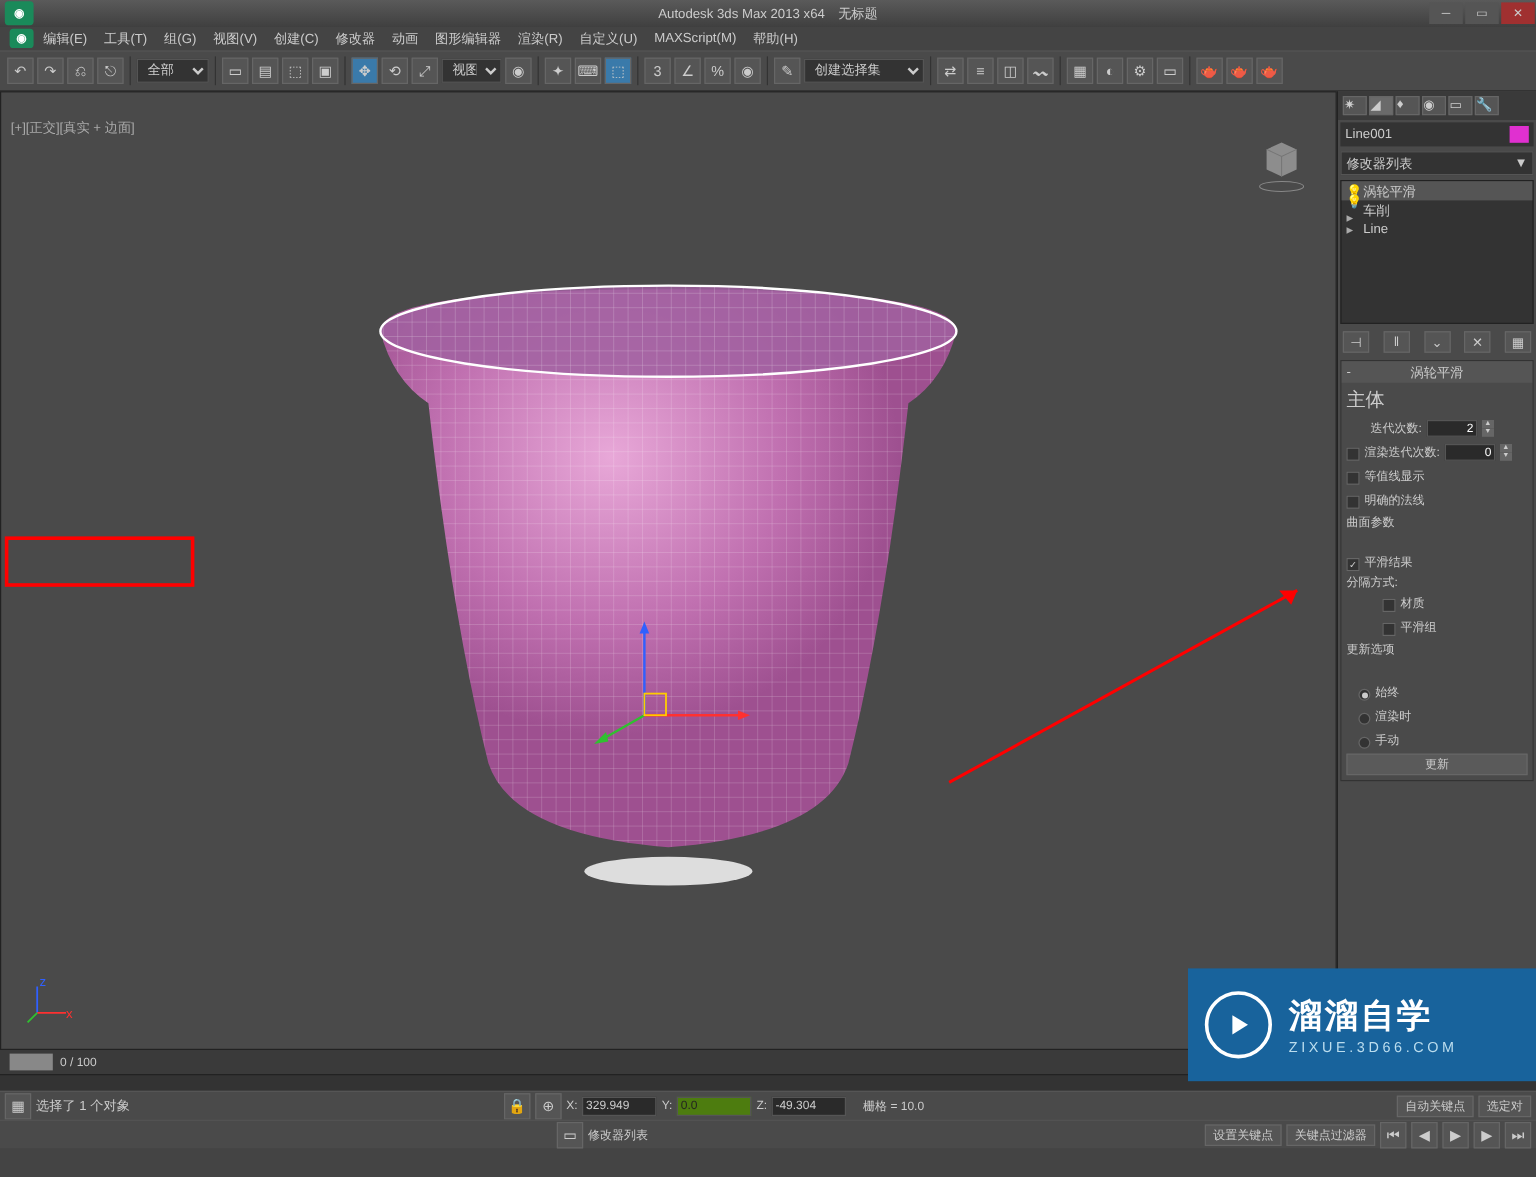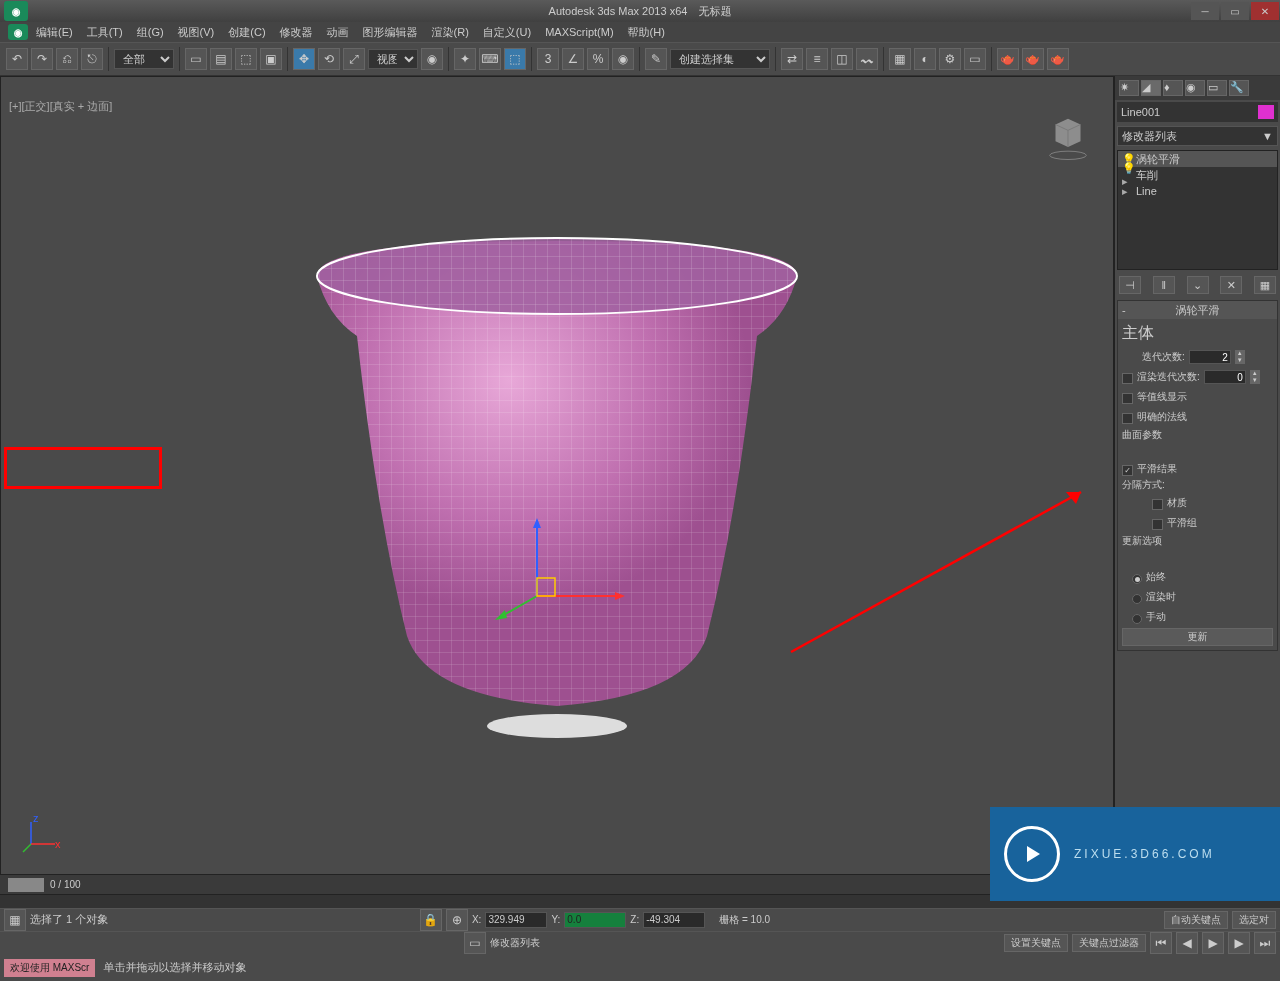--- a/index.html
+++ b/index.html
@@ -54,21 +54,21 @@
 .radio.checked::after{content:"";width:5px;height:5px;border-radius:50%;background:#ccc}
 .highlight-box{position:absolute;border:3px solid red;pointer-events:none}
 .arrow-svg{position:absolute;pointer-events:none}
 .bottom-area{height:106px;background:#444;display:flex;flex-direction:column}
 .timeline{height:20px;background:#3a3a3a;display:flex;align-items:center;padding:0 8px;gap:6px}
 .time-label{font-size:10px}
 .track{height:14px;background:#333;border-top:1px solid #222}
 .status-row{height:24px;background:#4a4a4a;display:flex;align-items:center;padding:0 4px;gap:4px;border-top:1px solid #555}
 .status-text{font-size:11px;flex:1}
 .coord-field{background:#2a2a2a;border:1px solid #555;height:16px;width:62px;font-size:10px;padding:0 2px}
-.coord-field.light{background:#15803d;color:#222}
+.coord-field.light{background:#4d7c0f;color:#222}
 .status-btn{height:18px;padding:0 6px;background:#555;border:1px solid #666;font-size:10px;display:flex;align-items:center}
 .prompt-row{height:28px;background:#4a4a4a;display:flex;align-items:center;padding:0 4px;gap:8px}
 .prompt-pink{background:#d08090;color:#222;padding:2px 6px;font-size:10px}
 .watermark{position:absolute;right:0;bottom:80px;width:290px;height:94px;background:#18639c;display:flex;align-items:center;padding:0 14px;gap:14px}
 .wm-icon{width:56px;height:56px;border:3px solid #fff;border-radius:50%;display:flex;align-items:center;justify-content:center}
 .wm-text{display:flex;flex-direction:column}
 .wm-main{font-size:28px;color:#fff;font-weight:bold;letter-spacing:2px}
 .wm-sub{font-size:12px;color:#bde;letter-spacing:3px}
 .cup-svg{position:absolute;top:50%;left:50%;transform:translate(-50%,-50%)}
 </style>
@@ -343,28 +343,25 @@
     <span style="font-size:10px">修改器列表</span>
     <div style="flex:1"></div>
     <div class="status-btn">设置关键点</div>
     <div class="status-btn">关键点过滤器</div>
     <div class="tb-btn">⏮</div>
     <div class="tb-btn">◀</div>
     <div class="tb-btn">▶</div>
     <div class="tb-btn">▶</div>
     <div class="tb-btn">⏭</div>
   </div>
-  <div class="prompt-row">
-    <div class="prompt-pink">欢迎使用  MAXScr</div>
-    <span>单击并拖动以选择并移动对象</span>
-  </div>
 </div>
 
 <div class="watermark">
   <div class="wm-icon">
     <svg width="24" height="24" viewBox="0 0 24 24">
         <path d="M7 4 L20 12 L7 20 Z" fill="#fff"></path>
       </svg>
   </div>
   <div class="wm-text">
+    <div class="wm-main">溜溜自学</div>
     <div class="wm-sub">ZIXUE.3D66.COM</div>
   </div>
 </div>
 
 </body></html>

